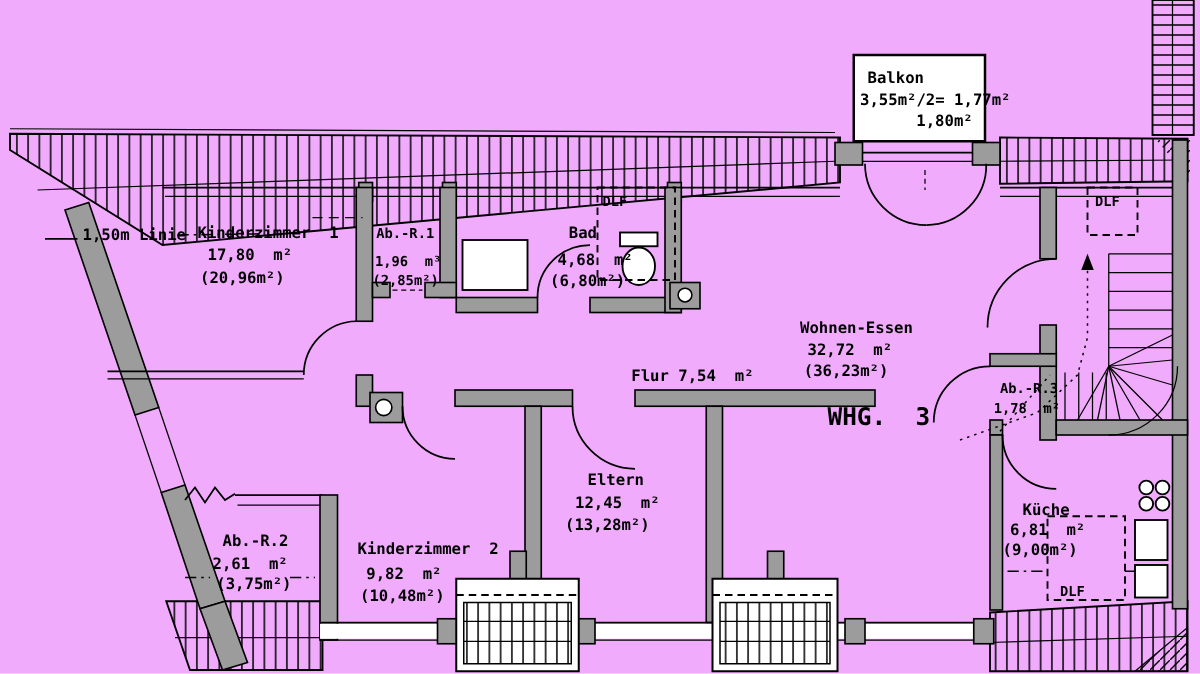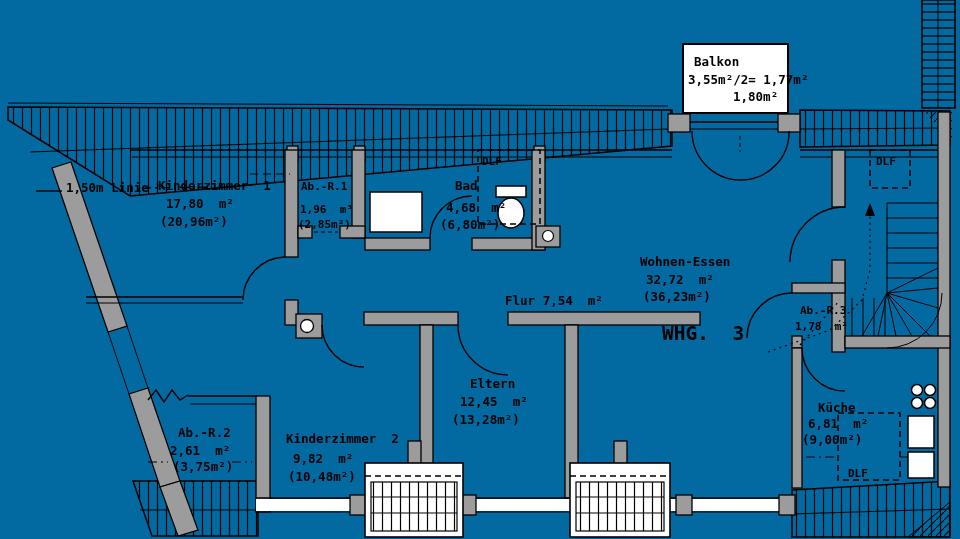--- a/index.html
+++ b/index.html
@@ -1,16 +1,16 @@
 <!DOCTYPE html>
 <html><head>
 <meta charset="utf-8">
 <style>
   html,body{margin:0;padding:0;background:#fff;}
-  .plan-wrap{width:960px;height:539px;background:#0369a1;position:relative;overflow:hidden;}
+  .plan-wrap{width:960px;height:539px;background:#f0abfc;position:relative;overflow:hidden;}
   svg{display:block;}
   svg text{
     font-family:"DejaVu Sans Mono","Liberation Mono",monospace;
     font-weight:bold;
     fill:#000;
     white-space:pre;
   }
   .t12{font-size:12.5px;}
   .t11{font-size:11px;}
   .t19{font-size:19.5px;}

